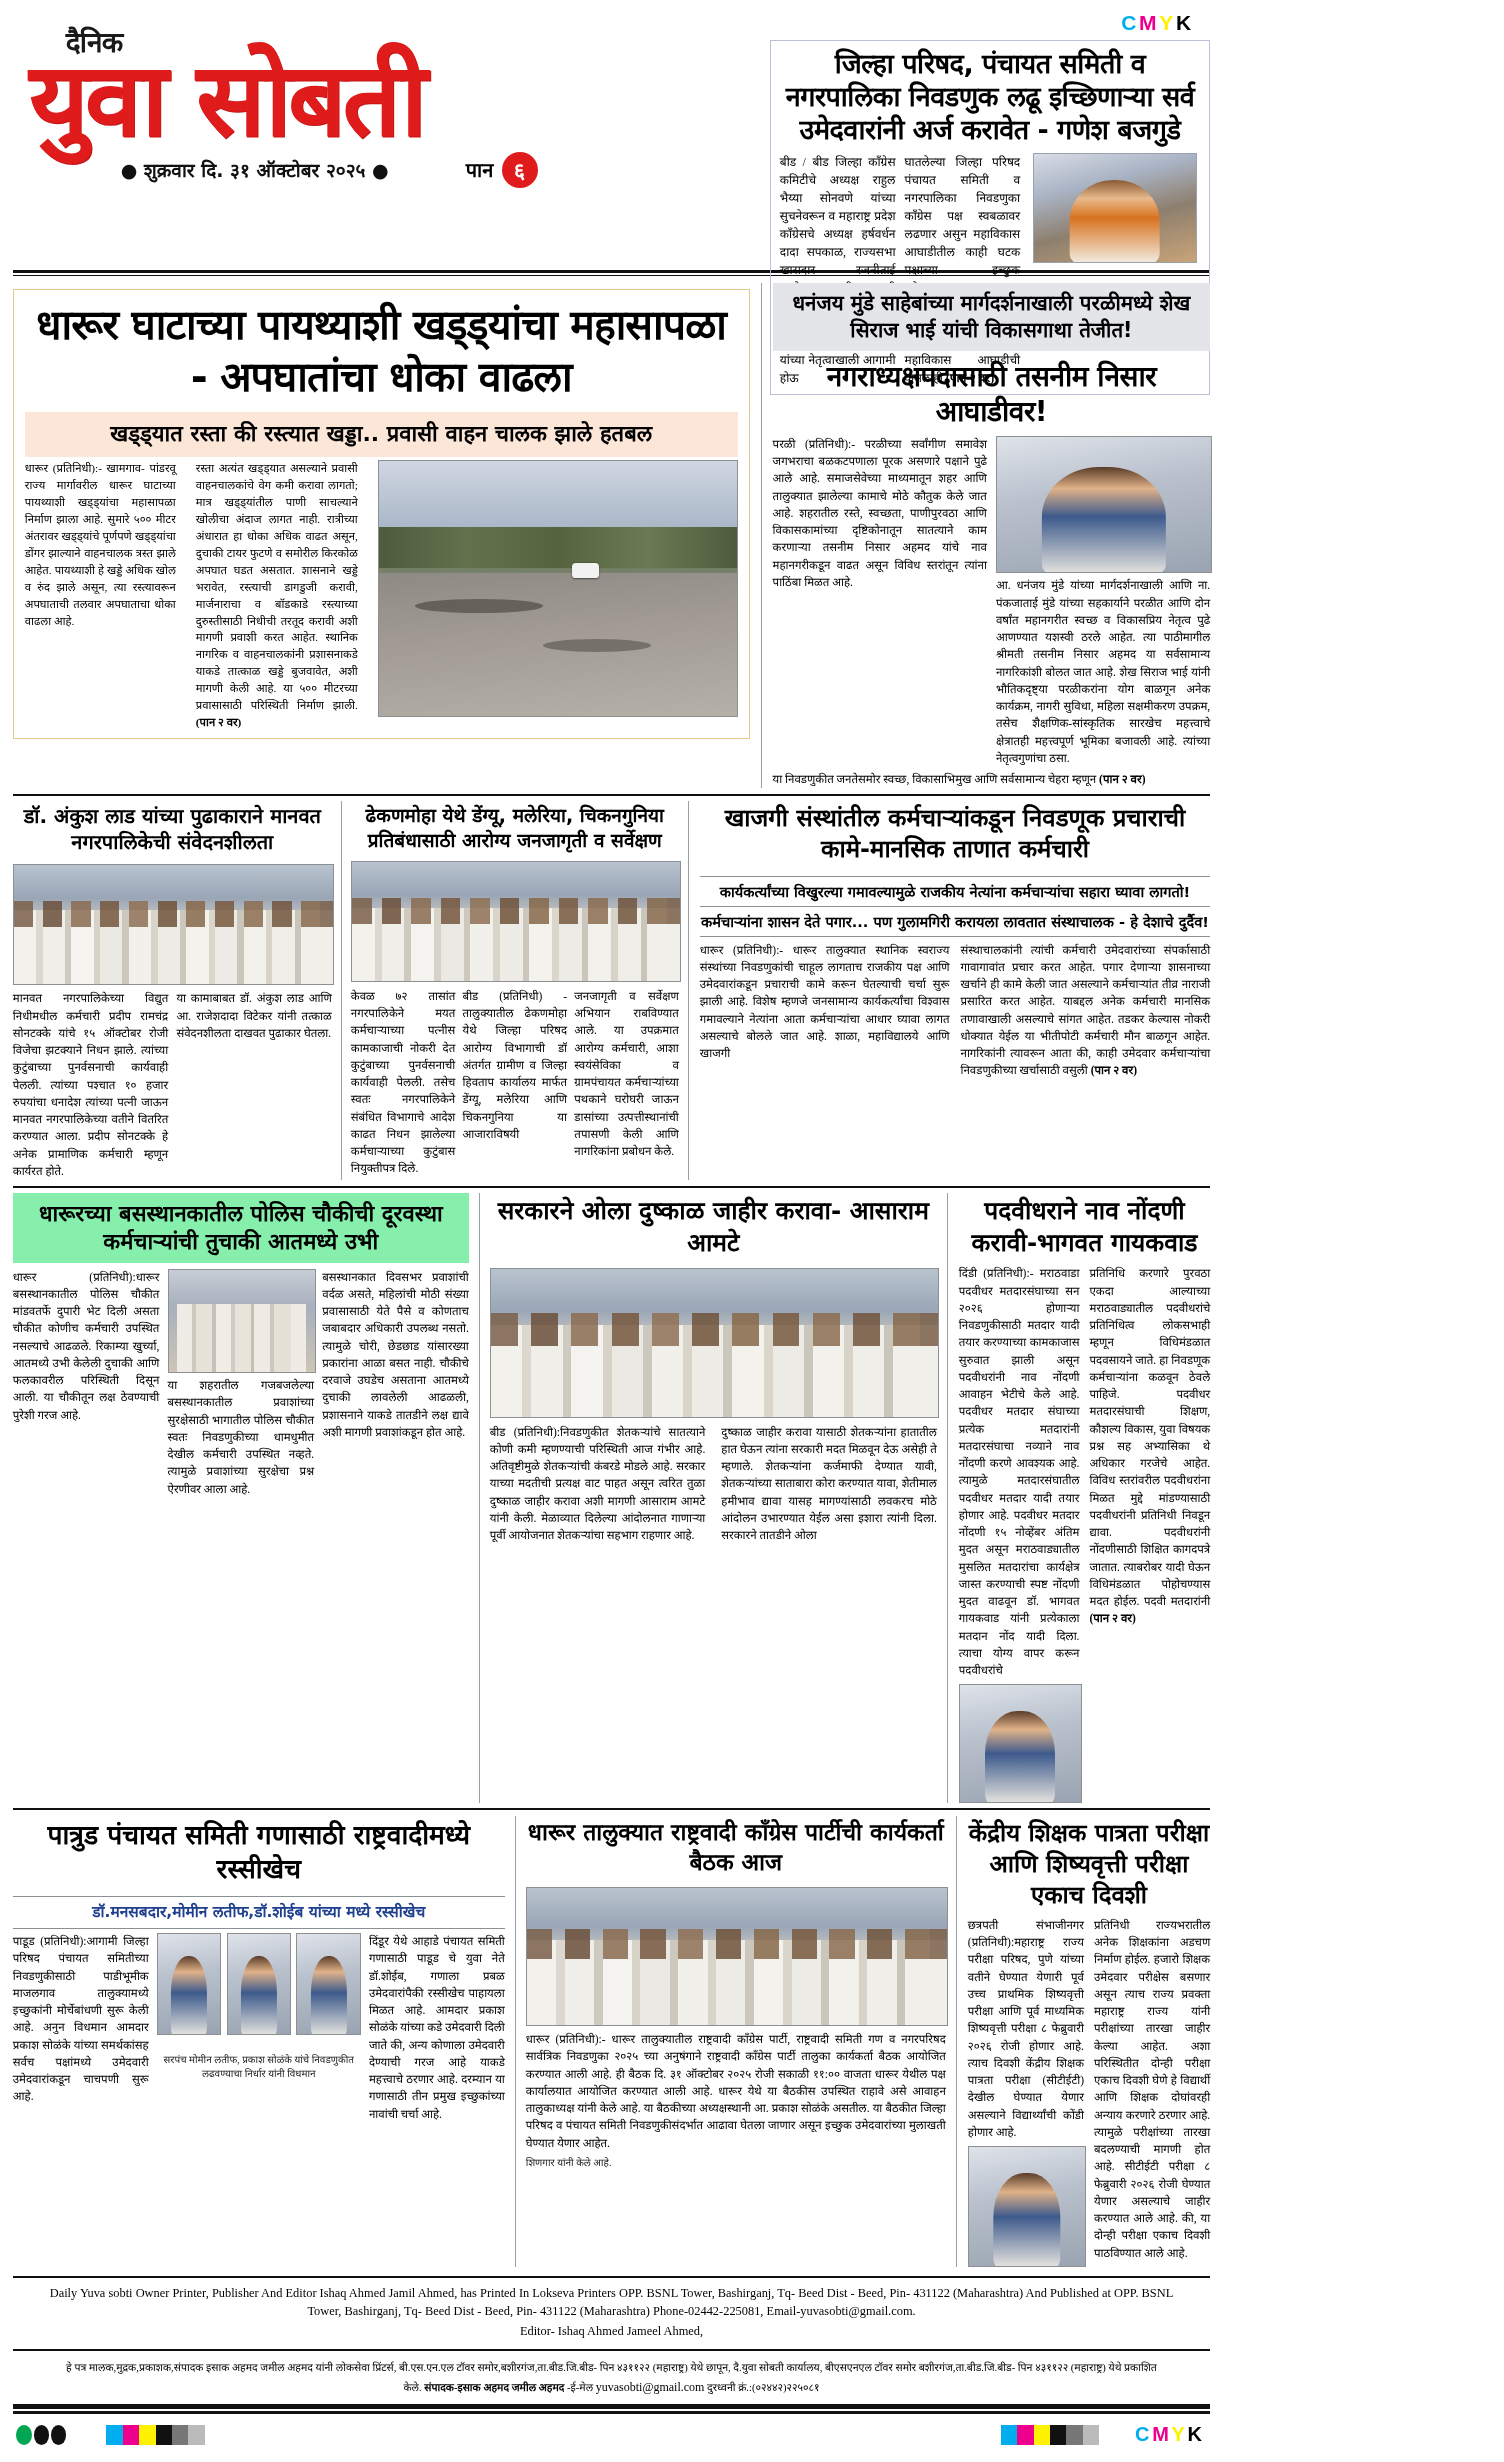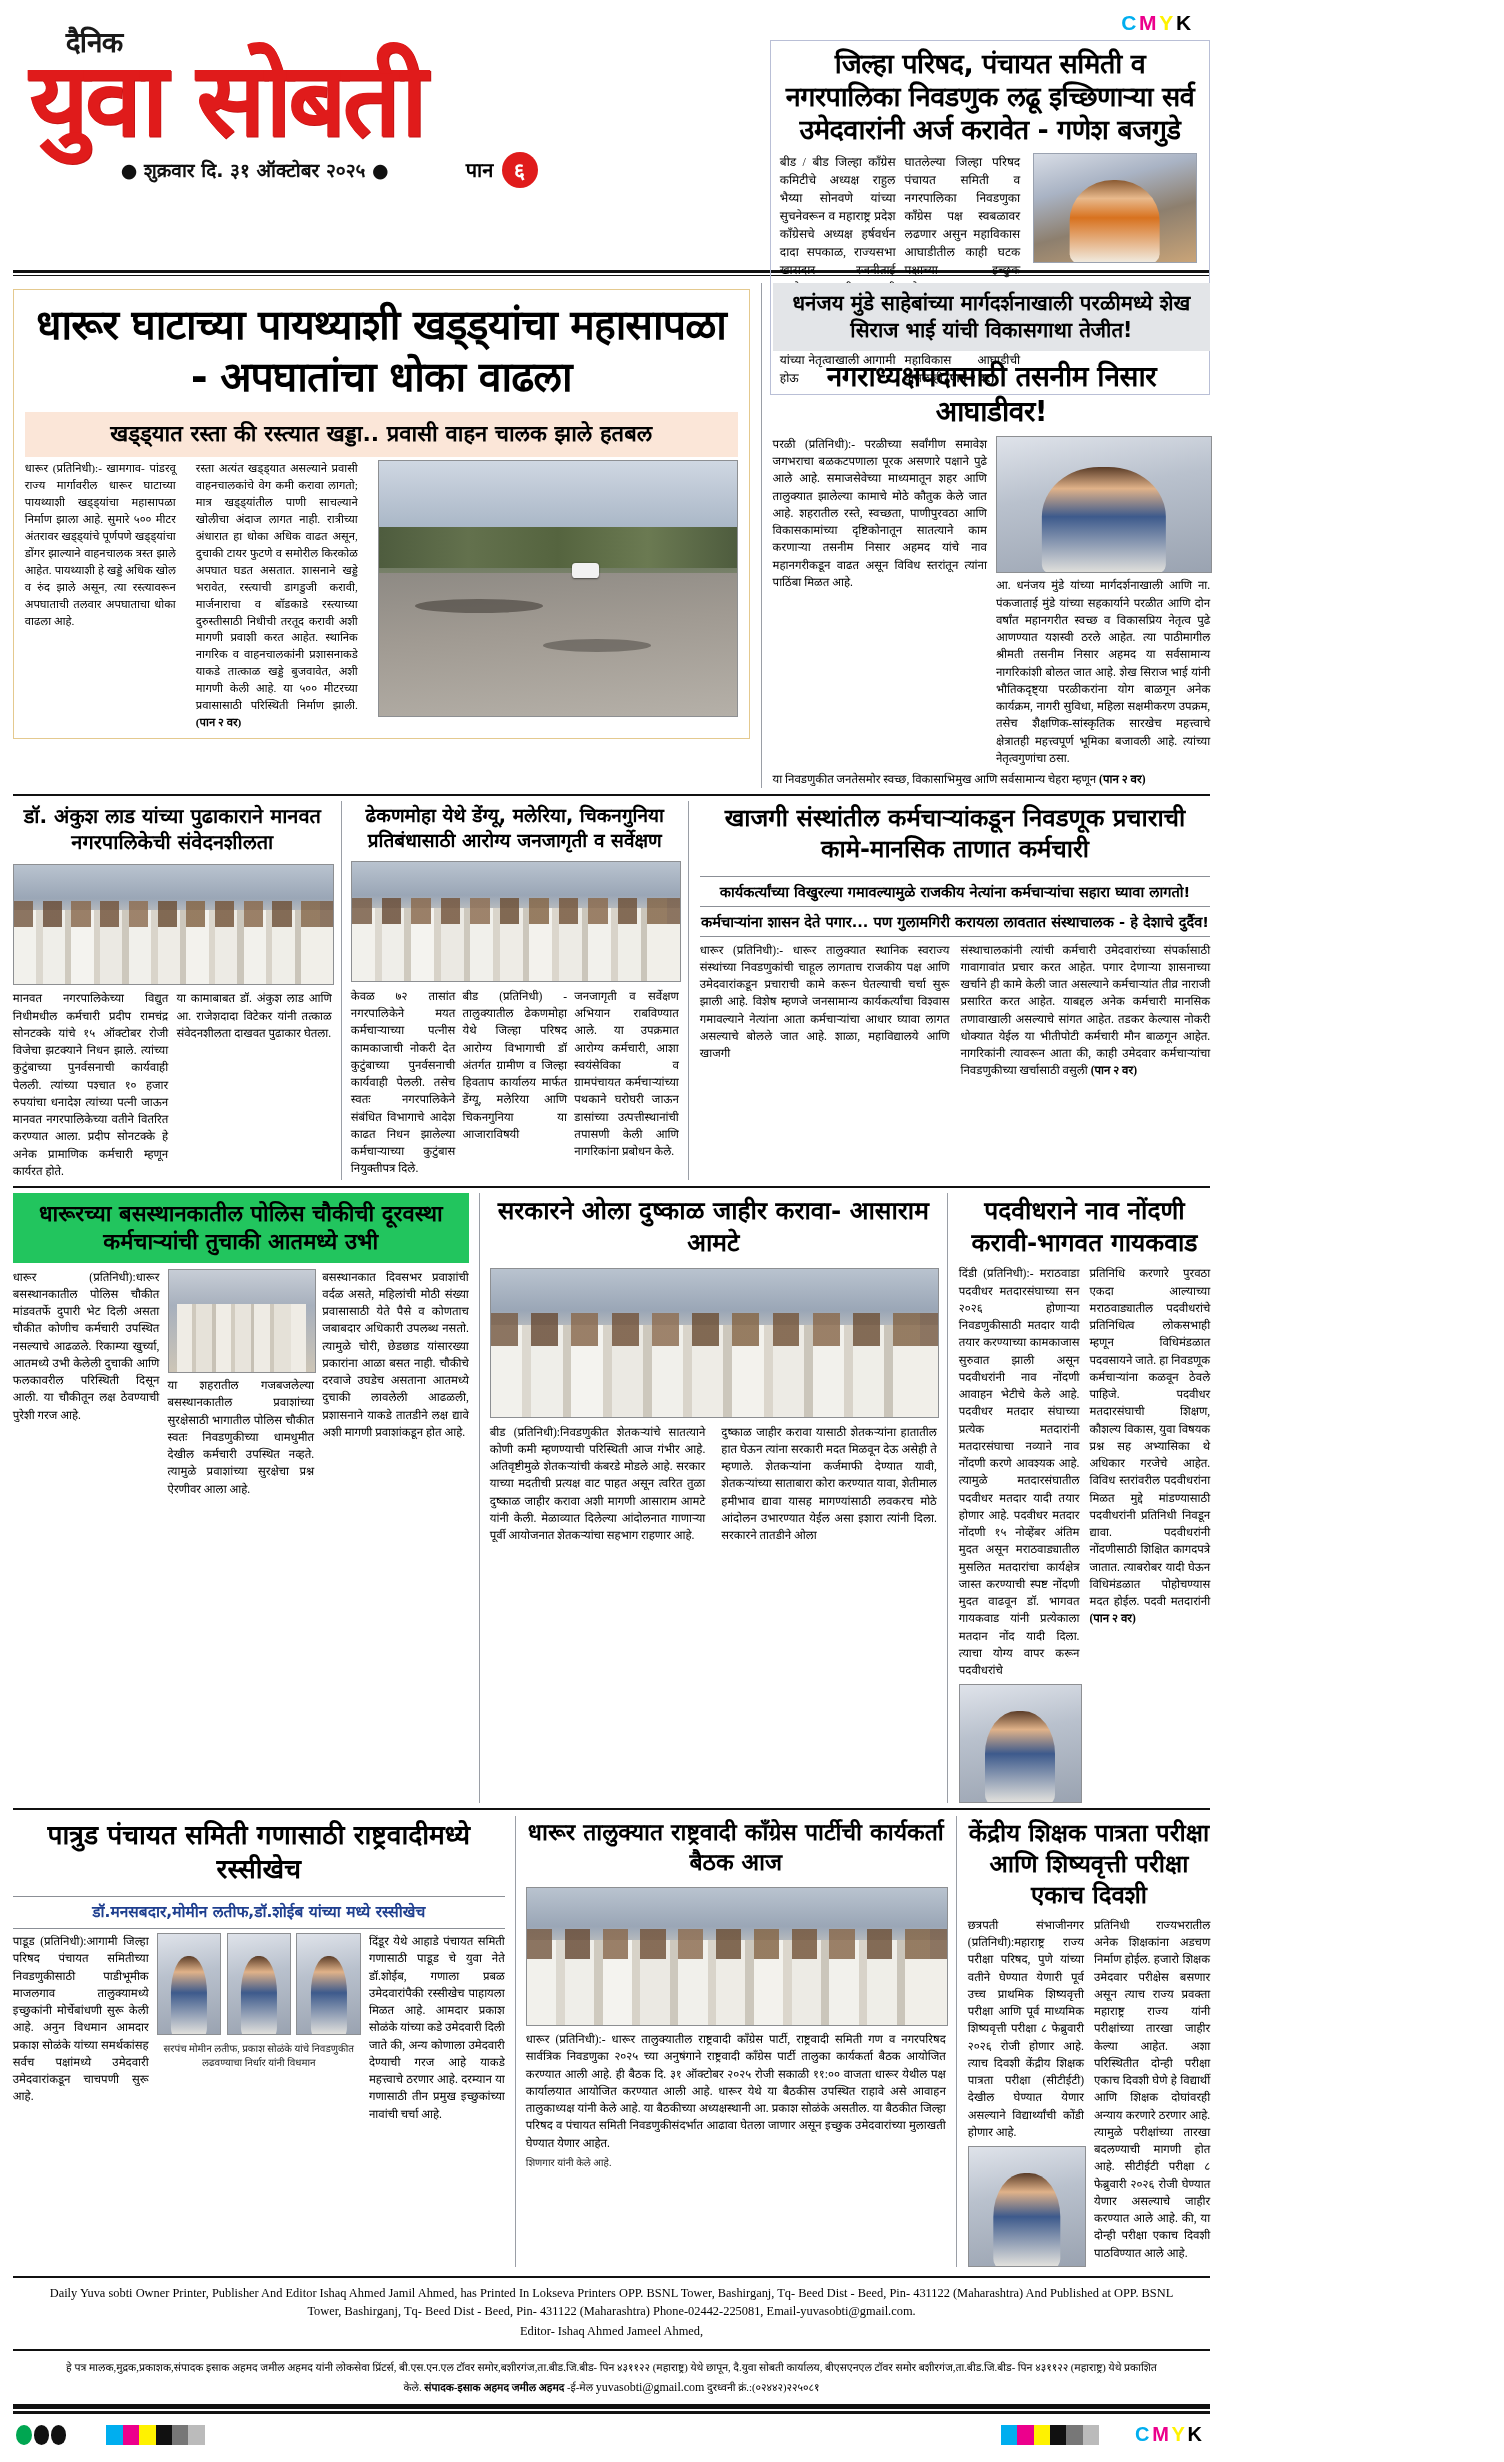--- a/index.html
+++ b/index.html
@@ -113,21 +113,21 @@
 
   
   .rt-band{
     background:#e3e5e8;font-family:"DejaVu Sans",sans-serif;font-size:20.5px;font-weight:bold;
     text-align:center;padding:7.3px 5.5px;line-height:1.32;
   }
   .rt-head{font-family:"DejaVu Sans",sans-serif;font-size:28px;font-weight:bold;text-align:center;line-height:1.25;margin:8.2px 0 6.4px 0;letter-spacing:-0.5px;}
 
   
   .band-plain{font-family:"DejaVu Sans",sans-serif;font-weight:bold;text-align:center;line-height:1.3;}
-  .band-peach{background:#22c55e;}
+  .band-peach{background:#86efac;}
 
   
   .ph{border:0.9px solid #8d8f92;position:relative;overflow:hidden;background:#c8ccd2;}
   .ph-group{
     background:linear-gradient(180deg,#b9c3cf 0%,#9aa6b6 28%,#d9d2c6 52%,#c2bbae 100%);
   }
   .ph-group::before{
     content:"";position:absolute;left:0;right:0;bottom:0;height:62%;
     background:repeating-linear-gradient(90deg,
       #f2f1ec 0 7%, #dcd8cf 7% 9%, #efeee9 9% 16%, #cfcabf 16% 18%,
@@ -155,21 +155,21 @@
     content:"";position:absolute;left:50%;top:22%;width:58%;height:80%;
     transform:translateX(-50%);border-radius:46% 46% 10% 10%;
     background:linear-gradient(180deg,#5a3c28 0%,#e0b289 20%,#3d5a8c 46%,#e8e6e0 100%);
   }
   .ph-indoor{background:linear-gradient(180deg,#c7cdd6 0%,#a7b0bd 35%,#cdc5b6 100%);}
   .ph-indoor::after{
     content:"";position:absolute;left:6%;bottom:0;width:88%;height:66%;
     background:repeating-linear-gradient(90deg,#efece5 0 12%,#cfc9bd 12% 15%,#e6e2d9 15% 27%,#c8c2b6 27% 30%,#f0ede6 30% 42%,#d2ccc0 42% 45%,#e8e4dc 45% 57%,#c6c0b4 57% 60%,#eeebe4 60% 72%,#cec8bc 72% 75%,#e5e1d8 75% 88%);
   }
 
-  .cap{font-size:10px;text-align:center;color:#222;margin-top:6px;}
+  .cap{font-size:10px;text-align:center;color:#222;margin-top:17px;}
 
   
   .footer-en{
     text-align:center;font-size:12.4px;line-height:1.45;margin:7px 20px 0 20px;
     font-family:"Liberation Serif",serif;
   }
   .footer-mr{
     text-align:center;font-size:10.6px;line-height:1.6;margin:8.2px 16.4px 0 16.4px;
   }
   .footer-mr .mono{font-family:"Liberation Serif",serif;}

